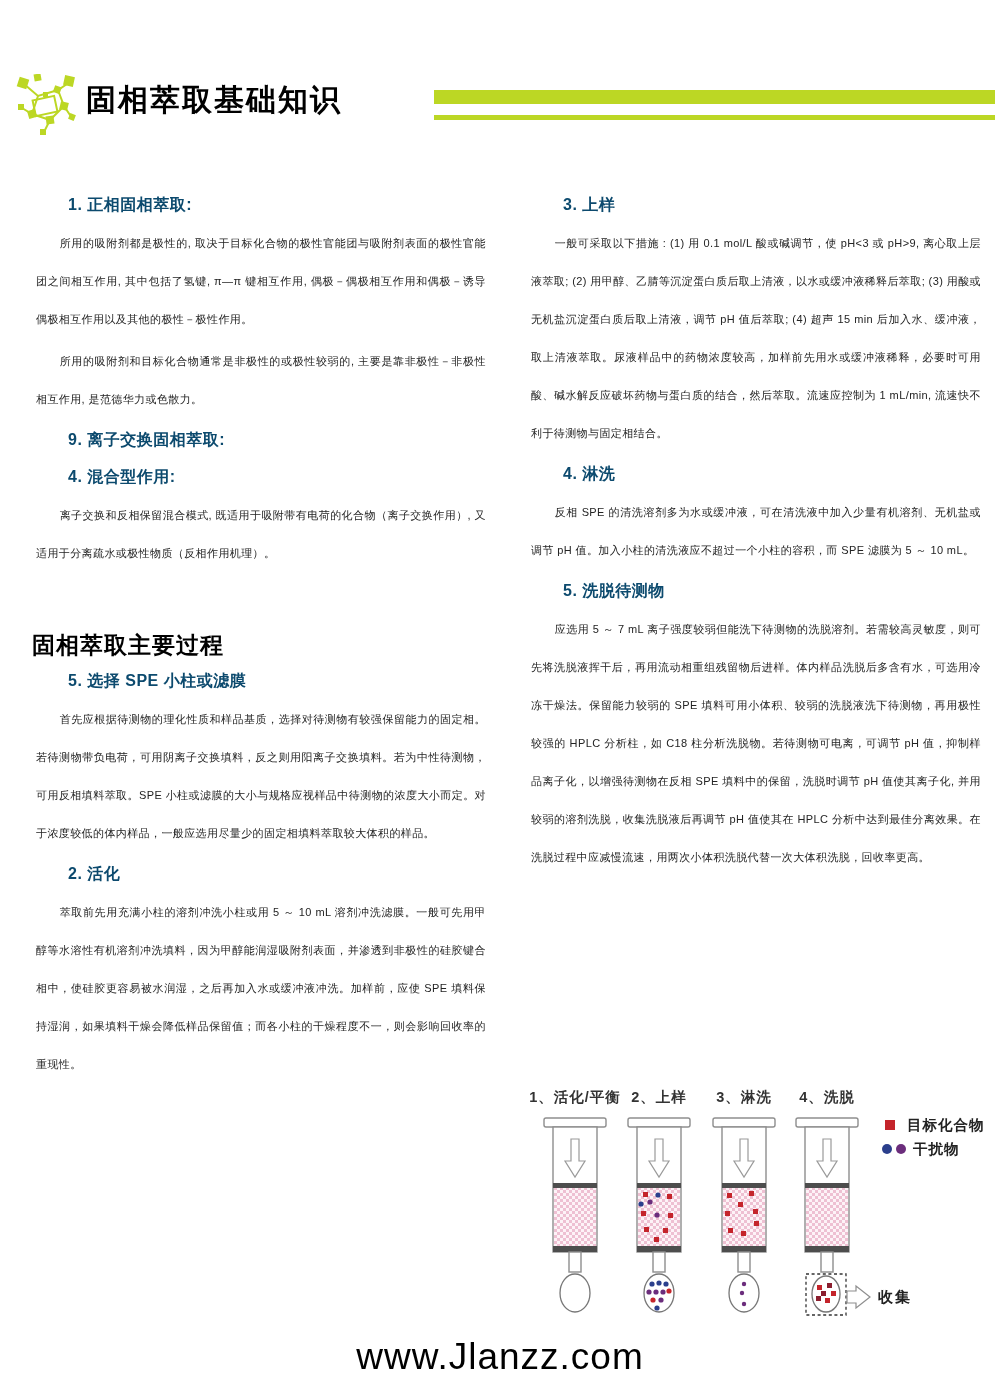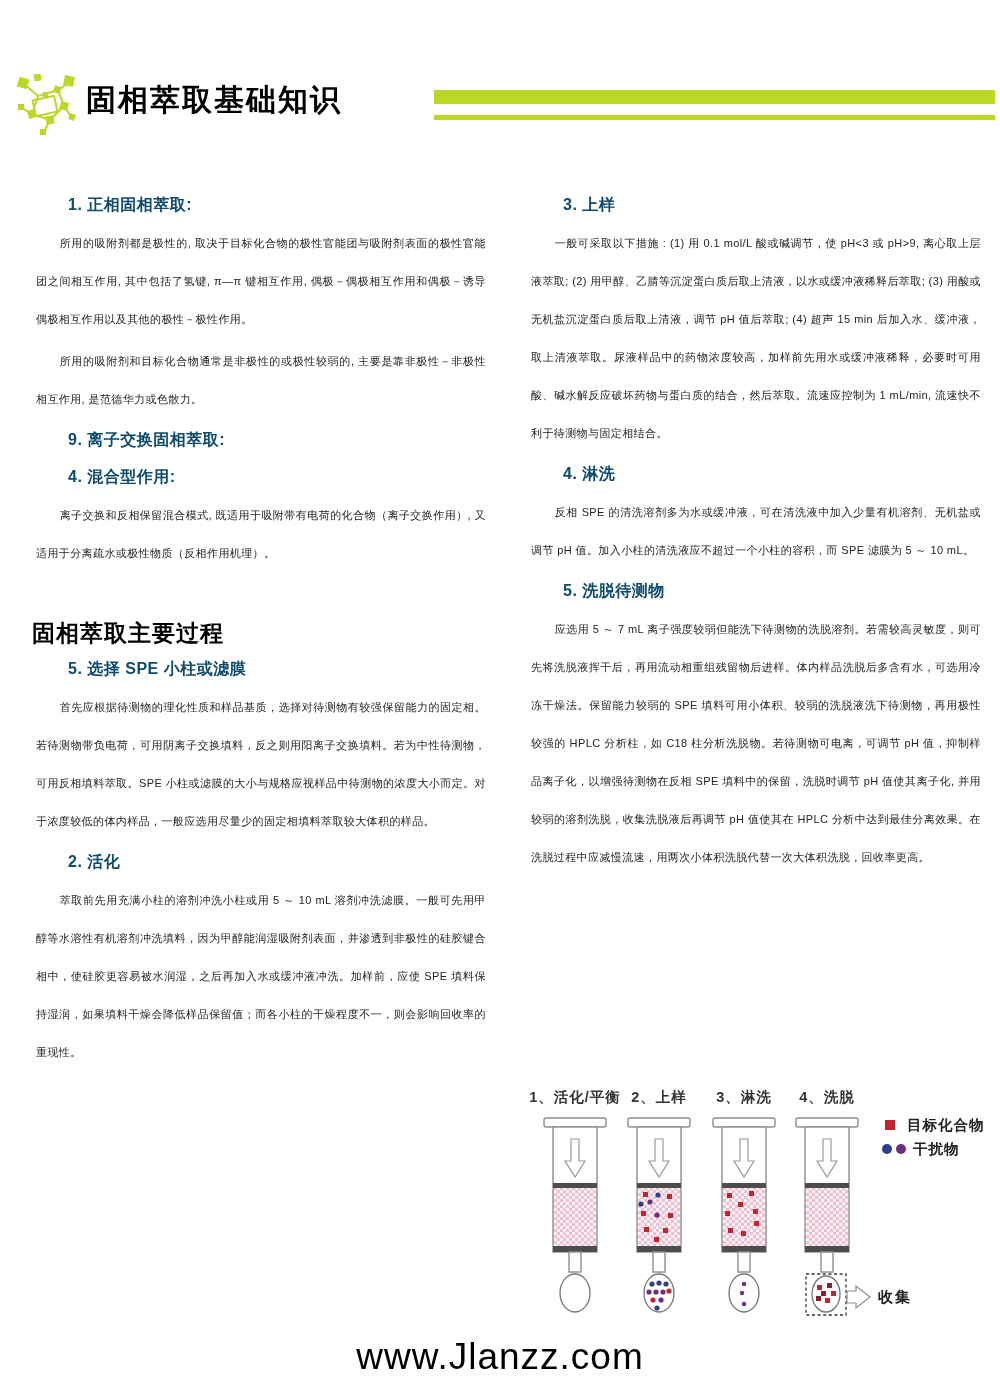--- a/index.html
+++ b/index.html
@@ -21,21 +21,21 @@
     position:absolute;left:86px;top:80px;font-size:30px;font-weight:bold;color:#000;
     letter-spacing:2px;white-space:nowrap;
   }
   .bar-thick{position:absolute;left:434px;right:5px;top:90px;height:14px;background:var(--accent);}
   .bar-thin{position:absolute;left:434px;right:5px;top:115px;height:5px;background:var(--accent);}
   
   .col{position:absolute;top:188px;width:458px;}
   .col-left{left:32px;}
   .col-right{left:527px;}
   .h2{font-size:23px;line-height:30px;font-weight:bold;color:#000;margin:0 0 6px 0;letter-spacing:1px;}
-  .h2.gap{margin-top:46px;}
+  .h2.gap{margin-top:58px;}
   .h3{font-size:16px;line-height:30px;font-weight:bold;color:#0c4a6e;margin:7px 0 2px 0;padding-left:36px;letter-spacing:.5px;}
   .h3.first{margin-top:2px;}
   .para{font-size:11px;line-height:38px;margin:4px;text-align:justify;text-indent:2.15em;letter-spacing:.4px;color:var(--ink);}
   
   .diagram{position:absolute;left:523px;top:1082px;width:470px;height:255px;}
   .diagram text{font-family:"Liberation Sans","DejaVu Sans",sans-serif;}
   .step-label{font-size:14.5px;font-weight:bold;fill:#333;letter-spacing:1px;}
   .legend-label{font-size:14.5px;font-weight:bold;fill:#222;letter-spacing:1px;}
   .collect-label{font-size:15px;font-weight:bold;fill:#222;letter-spacing:2px;}
   .shell{stroke:#8e8e8e;stroke-width:1.4;fill:#fff;}

